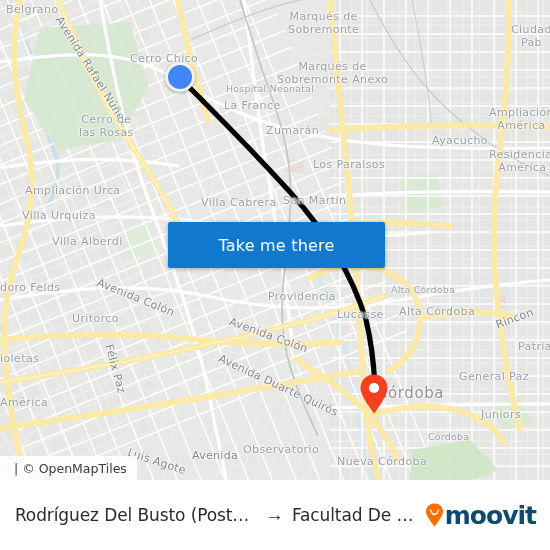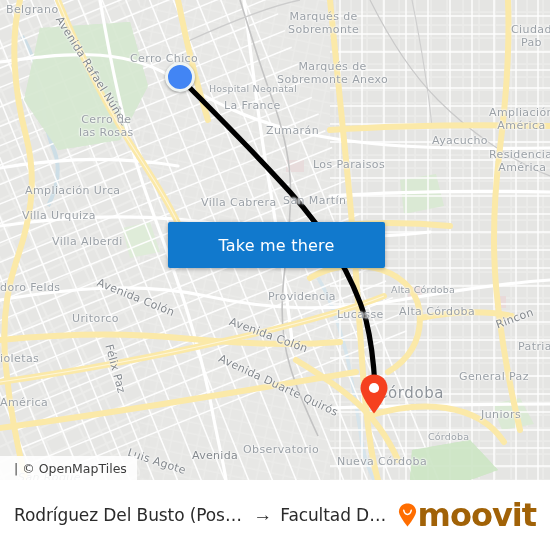--- a/index.html
+++ b/index.html
@@ -169,23 +169,23 @@
 
   #moovit-logo {
     display: flex;
     align-items: center;
     flex: 0 0 auto;
     margin-left: 8px;
     gap: 1px;
   }
   #moovit-wordmark {
     font-family: "DejaVu Sans", sans-serif;
-    font-size: 32px;
+    font-size: 25px;
     font-weight: bold;
-    color: #a16207;
+    color: #0c4a6e;
     letter-spacing: -1.0px;
     line-height: 1;
   }
 </style>
 </head>
 <body>
 
 <div id="app">
 
   <div id="map">
@@ -365,21 +365,21 @@
         <path d="M0 382 C70 372, 150 358, 228 340 C290 326, 344 312, 384 296"></path>
       </g>
 
       <path d="M182 80 C214 112, 252 150, 290 192 C326 232, 352 274, 366 320 C372 344, 374 368, 375 386" fill="none" stroke="#000000" stroke-width="5.2" stroke-linecap="round"></path>
     </svg>
 
     <div id="map-labels">
         <div class="map-label " style="left: 6px; top: 3px;">Belgrano</div>
         <div class="map-label road" style="left: 64px; top: 14px; transform: rotate(58deg); transform-origin: left top;">Avenida Rafael Núñez</div>
         <div class="map-label " style="left: 130px; top: 52px;">Cerro Chico</div>
-        <div class="map-label sm" style="left: 201px; top: 82px; padding-left: 8px;">Hospital Neonatal</div>
+        <div class="map-label sm" style="left: 218px; top: 82px; padding-left: 8px;">Hospital Neonatal</div>
         <div class="map-label " style="left: 224px; top: 99px;">La France</div>
         <div class="map-label center" style="left: 79px; top: 113px;">Cerro de
 las Rosas</div>
         <div class="map-label " style="left: 266px; top: 124px;">Zumarán</div>
         <div class="map-label center" style="left: 288px; top: 10px;">Marqués de
 Sobremonte</div>
         <div class="map-label center" style="left: 277px; top: 60px;">Marqués de
 Sobremonte Anexo</div>
         <div class="map-label center" style="left: 511px; top: 23px;">Ciudad
 Pab</div>

